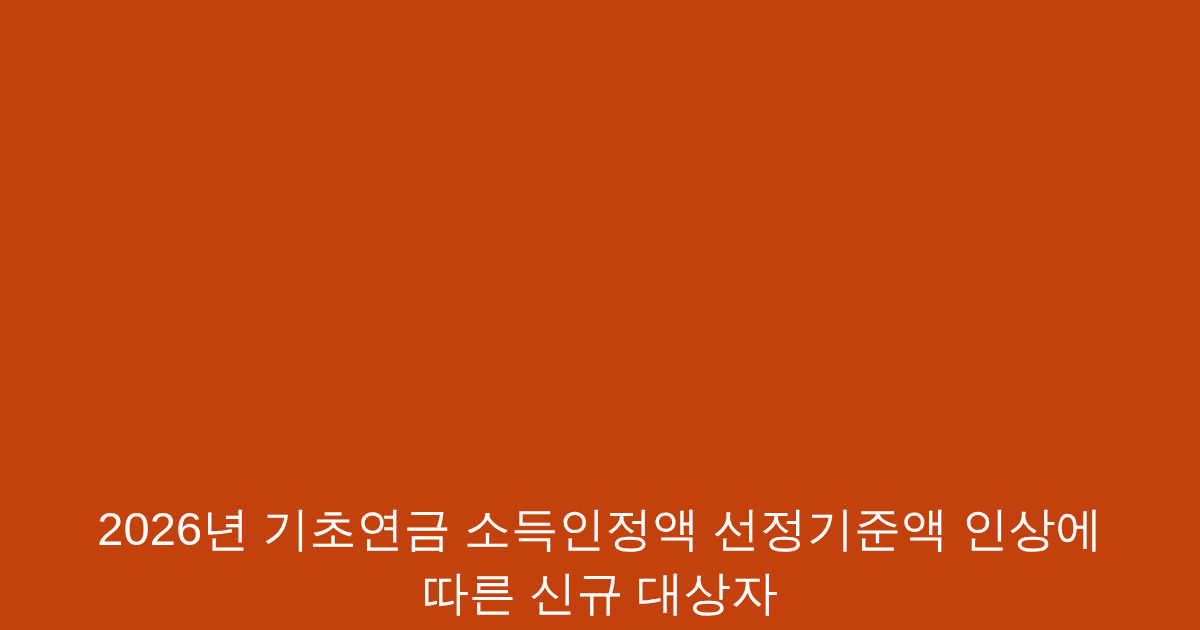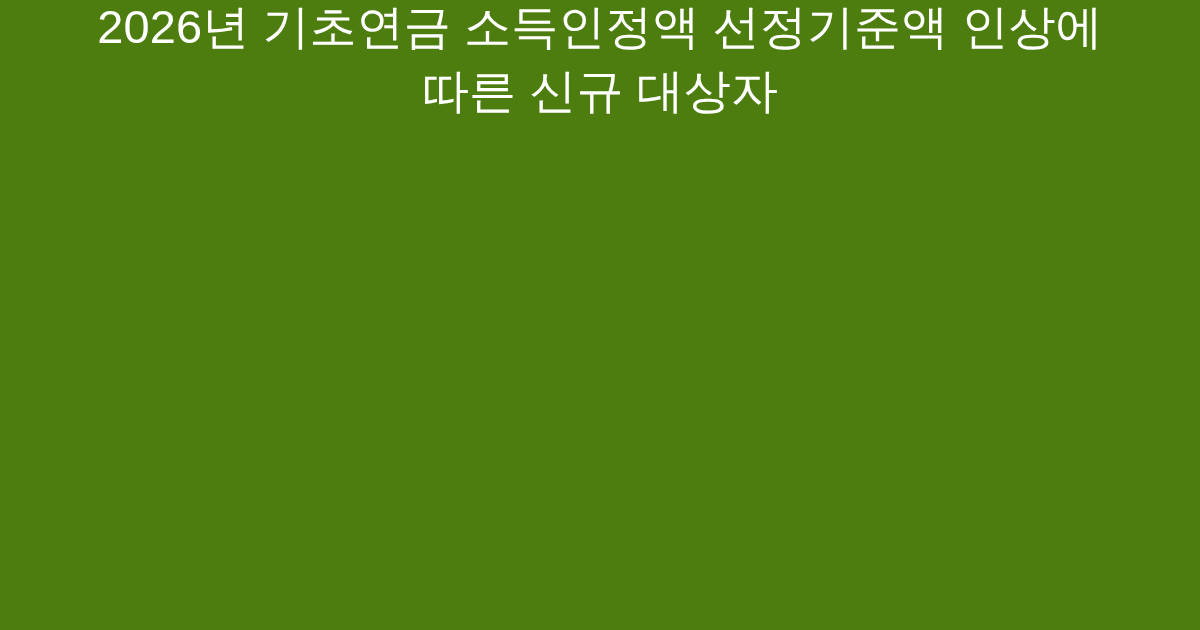--- a/index.html
+++ b/index.html
@@ -14,23 +14,23 @@
   body {
     font-family: "Liberation Sans", "DejaVu Sans", sans-serif;
     background: #4a8ce0;
   }
 
   .og-card {
     position: relative;
     box-sizing: border-box;
     width: 1200px;
     height: 630px;
-    background-color: #4d7c0f;
+    background-color: #c2410c;
     display: flex;
-    align-items: flex-start;
+    align-items: flex-end;
     justify-content: center;
     overflow: hidden;
   }
 
   .og-card__inner {
     box-sizing: border-box;
     width: 100%;
     padding: 0 60px;
     
     transform: translateY(-5px);

